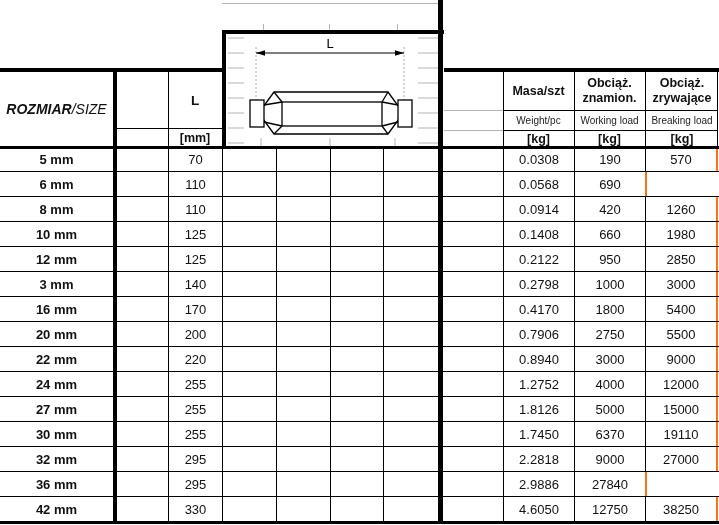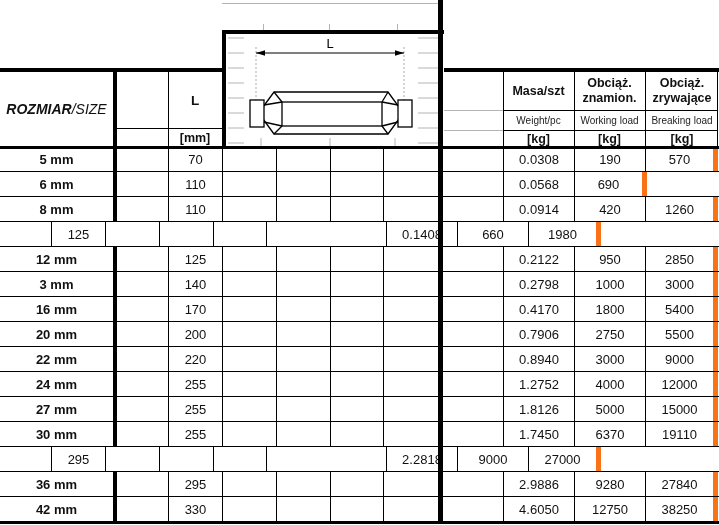--- a/index.html
+++ b/index.html
@@ -30,21 +30,21 @@
   .s0{width:117px;border-right:4px solid #000;font-weight:bold;}
   .s1{width:52px;border-right:1px solid #000;}
   .s2{width:54px;border-right:1px solid #000;}
   .s3{width:54px;border-right:1px solid #000;}
   .s4{width:54px;border-right:1px solid #000;}
   .s5{width:53px;border-right:1px solid #000;}
   .s6{width:59px;}
   .s7{width:61px;border-right:1px solid #000;}
   .s8{width:71px;border-right:1px solid #000;}
   .s9{width:71px;border-right:1px solid #000;}
-  .s10{width:72px;border-right:5px solid #f97316;}
+  .s10{width:72px;border-right:2px solid #f97316;}
 </style>
 </head>
 <body>
 
 <div id="screen">
 
   <div class="ln" style="left:0;top:68px;width:719px;height:4px;"></div>
   <div class="ln" style="left:113px;top:72px;width:4px;height:74px;"></div>
   <div class="ln" style="left:168px;top:72px;width:1px;height:74px;"></div>
   <div class="ln" style="left:113px;top:128px;width:109px;height:1px;"></div>
@@ -174,20 +174,21 @@
         <div class="c s3"></div>
         <div class="c s4"></div>
         <div class="c s5"></div>
         <div class="c s6"></div>
         <div class="c s7"></div>
         <div class="c s8">0.0914</div>
         <div class="c s9">420</div>
         <div class="c s10">1260</div>
     </div>
     <div class="drow">
+      <div class="c s0">10 mm</div>
         <div class="c s1"></div>
         <div class="c s2">125</div>
         <div class="c s3"></div>
         <div class="c s4"></div>
         <div class="c s5"></div>
         <div class="c s6"></div>
         <div class="c s7"></div>
         <div class="c s8">0.1408</div>
         <div class="c s9">660</div>
         <div class="c s10">1980</div>
@@ -290,20 +291,21 @@
         <div class="c s3"></div>
         <div class="c s4"></div>
         <div class="c s5"></div>
         <div class="c s6"></div>
         <div class="c s7"></div>
         <div class="c s8">1.7450</div>
         <div class="c s9">6370</div>
         <div class="c s10">19110</div>
     </div>
     <div class="drow">
+      <div class="c s0">32 mm</div>
         <div class="c s1"></div>
         <div class="c s2">295</div>
         <div class="c s3"></div>
         <div class="c s4"></div>
         <div class="c s5"></div>
         <div class="c s6"></div>
         <div class="c s7"></div>
         <div class="c s8">2.2818</div>
         <div class="c s9">9000</div>
         <div class="c s10">27000</div>
@@ -311,21 +313,20 @@
     <div class="drow">
       <div class="c s0">36 mm</div>
         <div class="c s1"></div>
         <div class="c s2">295</div>
         <div class="c s3"></div>
         <div class="c s4"></div>
         <div class="c s5"></div>
         <div class="c s6"></div>
         <div class="c s7"></div>
         <div class="c s8">2.9886</div>
-        <div class="c s9">9280</div>
         <div class="c s10">27840</div>
     </div>
     <div class="drow">
       <div class="c s0">42 mm</div>
         <div class="c s1"></div>
         <div class="c s2">330</div>
         <div class="c s3"></div>
         <div class="c s4"></div>
         <div class="c s5"></div>
         <div class="c s6"></div>

